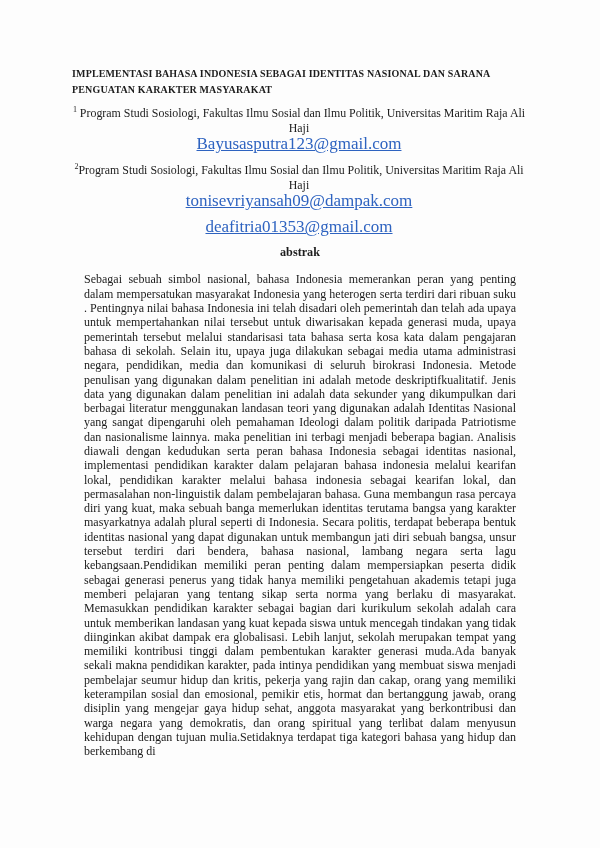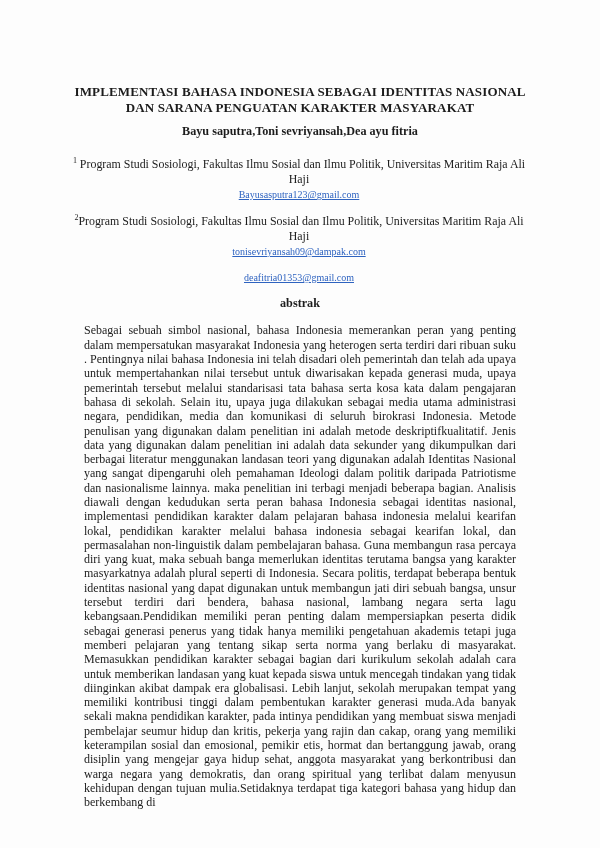--- a/index.html
+++ b/index.html
@@ -12,25 +12,25 @@
     box-sizing: border-box;
     width: 600px;
     height: 848px;
     padding: 66px 72px 20px 72px;
     background: #fdfdfd;
     color: #1c1c1c;
     font-family: "Liberation Serif", "DejaVu Serif", serif;
     overflow: hidden;
   }
   .title {
-    margin: 18px 0 8px 0;
-    font-size: 13px;
+    margin: 0 0 8px 0;
+    font-size: 10px;
     font-weight: bold;
     line-height: 16px;
-    text-align: center;
+    text-align: left;
     letter-spacing: 0.15px;
   }
   .authors {
     margin: 6px 0 18px 0;
     font-size: 12.2px;
     font-weight: bold;
     text-align: center;
     line-height: 15px;
   }
   .affil {
@@ -41,21 +41,21 @@
     margin: 0;
     font-size: 11.9px;
     line-height: 15.2px;
   }
   .affil-text sup {
     font-size: 8px;
     line-height: 0;
   }
   .email-line {
     margin: 0;
-    font-size: 10px;
+    font-size: 17px;
     line-height: 15.2px;
   }
   .email-line a {
     color: var(--link-color, #2e63c0);
     text-decoration: underline;
   }
   .abstract-heading {
     margin: 2px 0 1px 0;
     font-size: 12.2px;
     font-weight: bold;
@@ -70,21 +70,20 @@
     text-justify: inter-word;
   }
 </style>
 </head>
 <body>
 
 <div class="page">
 
   <h1 class="title">IMPLEMENTASI BAHASA INDONESIA SEBAGAI IDENTITAS NASIONAL DAN SARANA PENGUATAN KARAKTER MASYARAKAT</h1>
 
-  <p class="authors">Bayu saputra,Toni sevriyansah,Dea ayu fitria</p>
 
   <div class="affil">
     <p class="affil-text"><sup>1</sup><span> Program Studi Sosiologi, Fakultas Ilmu Sosial dan Ilmu Politik, Universitas Maritim Raja Ali Haji</span></p>
     <p class="email-line"><a href="#">Bayusasputra123@gmail.com</a></p>
   </div>
 
   <div class="affil">
     <p class="affil-text"><sup>2</sup><span>Program Studi Sosiologi, Fakultas Ilmu Sosial dan Ilmu Politik, Universitas Maritim Raja Ali Haji</span></p>
     <p class="email-line"><a href="#">tonisevriyansah09@dampak.com</a></p>
   </div>

